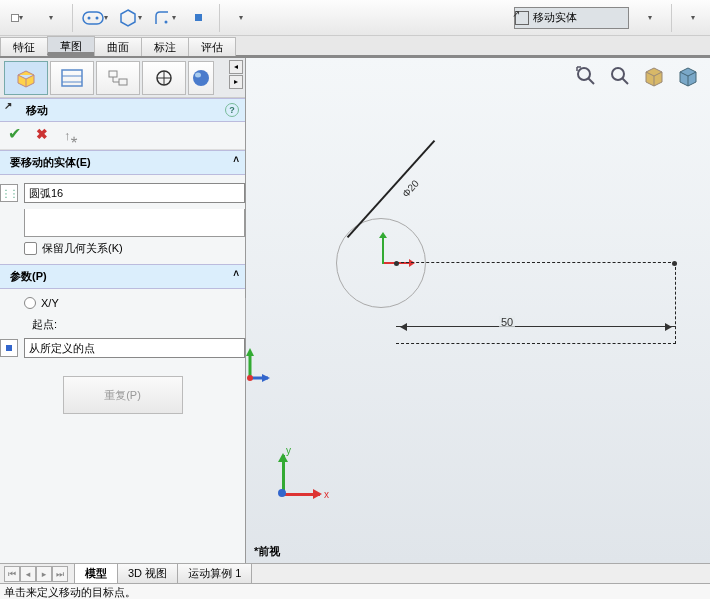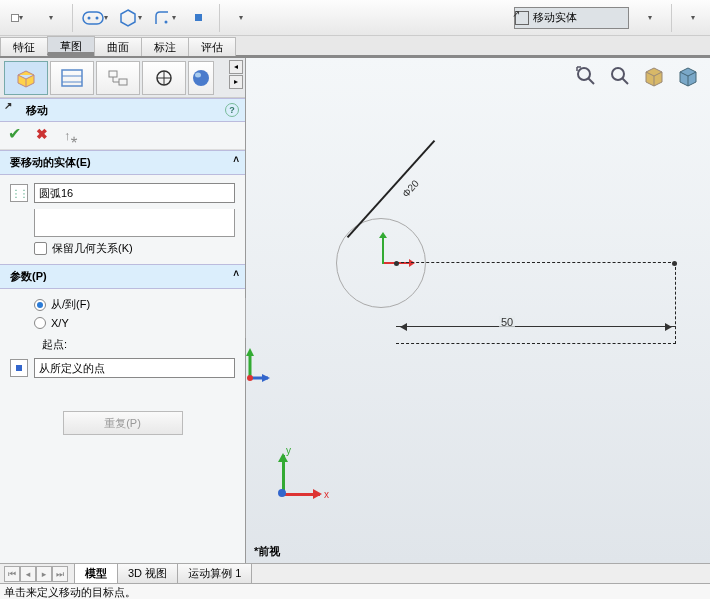--- a/index.html
+++ b/index.html
@@ -24,32 +24,32 @@
   .pm-header { height:24px; background:#dbeefc; border-top:1px solid #bbd; border-bottom:1px solid #bbd; display:flex; align-items:center; padding:0 6px; font-weight:bold; position:relative;}
   .pm-header .mic{width:16px;height:16px;margin-right:4px;display:inline-block;position:relative;}
   .pm-header .mic::before{content:"↗";position:absolute;top:-2px;left:-2px;color:#333;font-size:10px;}
   .help-ic{position:absolute;right:6px;top:4px;width:14px;height:14px;border:1px solid #7b9;border-radius:50%;font-size:9px;line-height:12px;text-align:center;color:#376;}
   .pm-actions{height:28px;padding:4px 8px;display:flex;gap:10px;border-bottom:1px solid #ddd;}
   .ok-ic{width:18px;height:18px;color:#3a9d3a;font-size:16px;line-height:16px;}
   .x-ic{width:18px;height:18px;color:#c33;font-size:14px;line-height:16px;font-weight:bold;}
   .pin-ic{width:18px;height:18px;color:#888;font-size:13px;}
   .section-head{background:#dbeefc;border-top:1px solid #bbd;border-bottom:1px solid #bbd;padding:4px 10px;font-weight:bold;position:relative;}
   .section-head .chev{position:absolute;right:6px;top:3px;font-size:10px;}
-  .section-body{padding:8px 10px;}
+  .section-body{padding:8px 0;}
   .inp-row{display:flex;align-items:center;gap:6px;margin-bottom:6px;}
   .inp-ic{width:18px;height:18px;border:1px solid #999;background:#fff;display:flex;align-items:center;justify-content:center;font-size:10px;}
   .inp-ic.dots::after{content:"⋮⋮";letter-spacing:-2px;color:#5a8;}
   .field{flex:1;height:20px;border:1px solid #888;background:#fff;padding:2px 4px;}
   .cb-row{display:flex;align-items:center;gap:5px;margin-left:24px;margin-top:4px;}
   .cb{width:13px;height:13px;border:1px solid #888;background:#fff;border-radius:2px;}
   .radio-row{display:flex;align-items:center;gap:5px;margin-left:24px;margin-bottom:5px;}
   .radio{width:12px;height:12px;border:1px solid #888;border-radius:50%;background:#fff;display:flex;align-items:center;justify-content:center;}
   .radio.on::after{content:"";width:6px;height:6px;background:#2a7bd6;border-radius:50%;}
   .lbl-start{margin-left:32px;margin-top:8px;margin-bottom:6px;}
-  .repeat-btn{width:120px;height:24px;margin:33px auto;display:flex;align-items:center;justify-content:center;border:1px solid #bbb;background:linear-gradient(#fafafa,#e8e8e8);color:#999;}
+  .repeat-btn{width:120px;height:38px;margin:18px auto;display:flex;align-items:center;justify-content:center;border:1px solid #bbb;background:linear-gradient(#fafafa,#e8e8e8);color:#999;}
   .splitter-tab{position:absolute;right:-8px;top:240px;width:8px;height:40px;background:#ddd;border:1px solid #aaa;border-radius:0 4px 4px 0;}
   .canvas-area{flex:1;position:relative;background:linear-gradient(#f4f7f9,#e0e5ea);}
   .view-tools{position:absolute;right:8px;top:4px;display:flex;gap:6px;}
   .vt{width:28px;height:28px;display:flex;align-items:center;justify-content:center;}
   .circle{position:absolute;left:90px;top:160px;width:90px;height:90px;border:1px solid #aaa;border-radius:50%;}
   .origin-x{position:absolute;left:137px;top:204px;width:30px;height:2px;background:#d33;}
   .origin-x::after{content:"";position:absolute;right:-6px;top:-3px;border:4px solid transparent;border-left:6px solid #d33;}
   .origin-y{position:absolute;left:136px;top:176px;width:2px;height:30px;background:#3a3;}
   .origin-y::after{content:"";position:absolute;top:-6px;left:-3px;border:4px solid transparent;border-bottom:6px solid #3a3;}
   .diag{position:absolute;left:80px;top:130px;width:130px;height:2px;background:#222;transform:rotate(-48deg);transform-origin:center;}
@@ -208,24 +208,20 @@
         <span>保留几何关系(K)</span>
       </div>
     </div>
 
     <div class="section-head">
       <span>参数(P)</span>
       <span class="chev">˄</span>
     </div>
     <div class="section-body">
       <div class="radio-row">
-        <span class="radio on"></span>
-        <span>从/到(F)</span>
-      </div>
-      <div class="radio-row">
         <span class="radio"></span>
         <span>X/Y</span>
       </div>
       <div class="lbl-start">起点:</div>
       <div class="inp-row">
         <span class="inp-ic" style="background:#fff;">
             <span style="width:6px;height:6px;background:#36c;"></span>
           </span>
         <div class="field">从所定义的点</div>
       </div>

